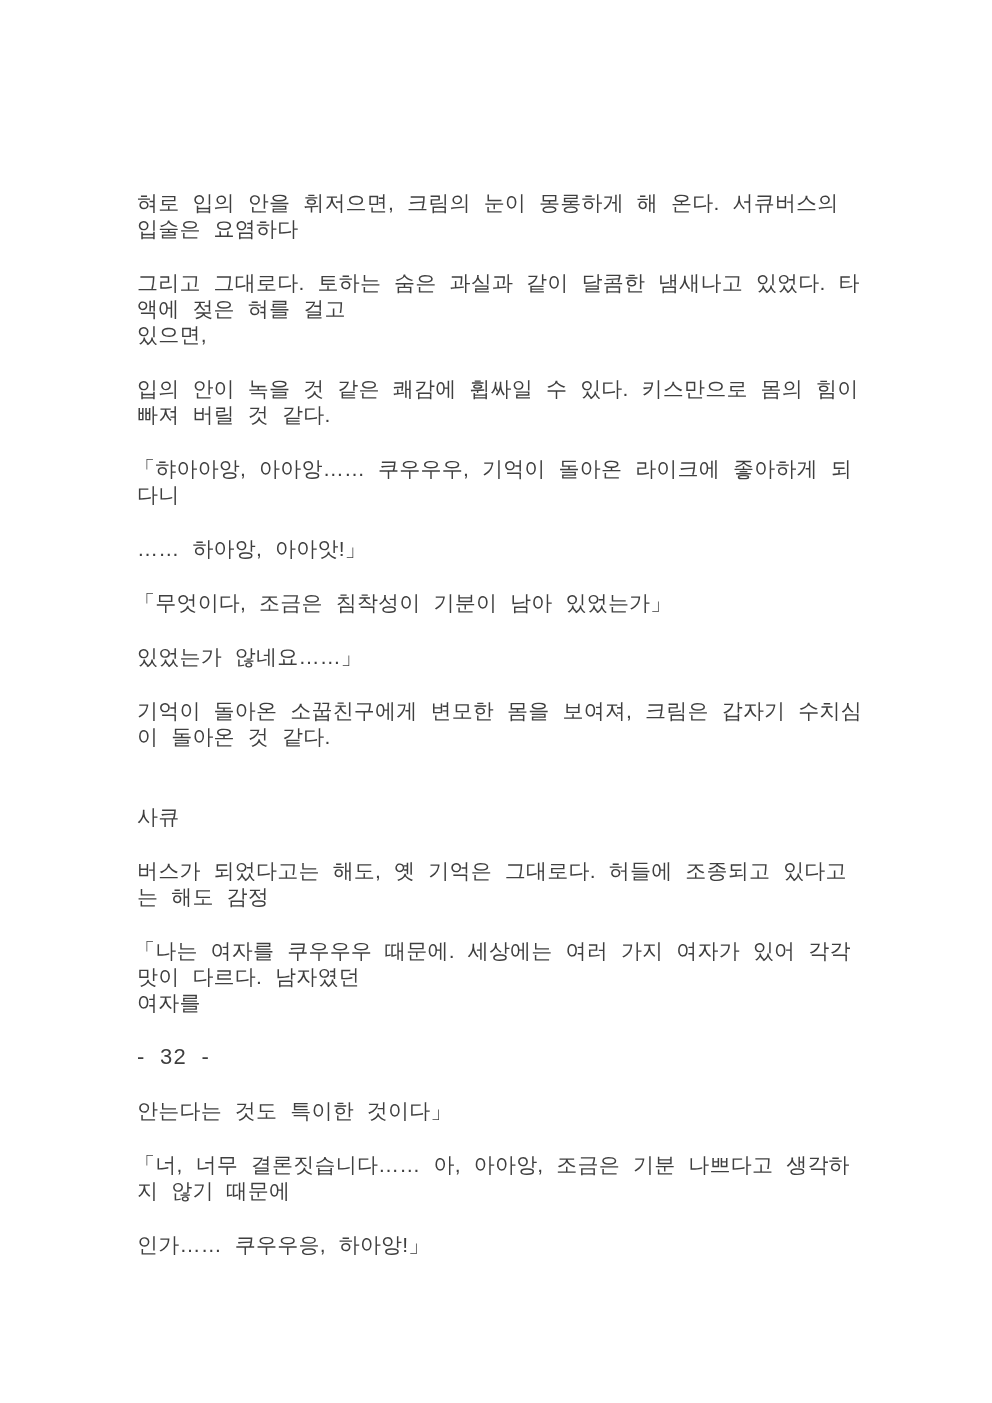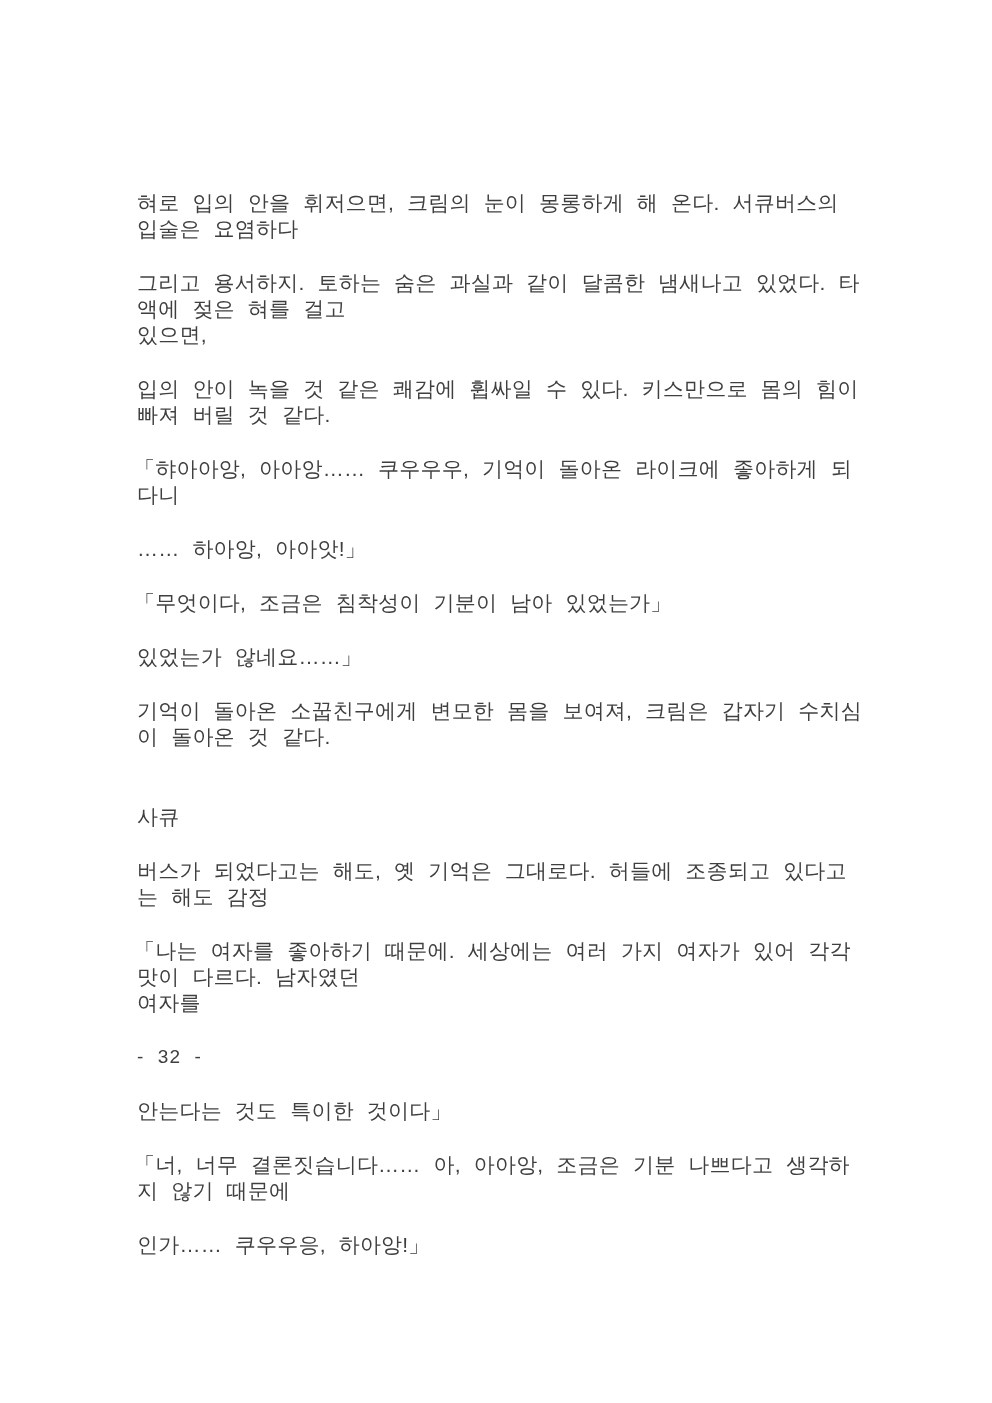--- a/index.html
+++ b/index.html
@@ -29,38 +29,38 @@
   }
   .doc-body p {
     margin: 0 0 28px 0;
     padding: 0;
   }
   
   .doc-body p.hang {
     text-indent: -3px;
   }
   .doc-body p.page-number {
-    font-size: 19px;
+    font-size: 22px;
     letter-spacing: 0.06em;
   }
 </style>
 </head>
 <body>
 
 <div class="page">
   <div class="doc-body" style="color: rgb(63, 63, 63);">
       <p><span>혀로 입의 안을 휘저으면, 크림의 눈이 몽롱하게 해 온다. 서큐버스의 입술은 요염하다</span></p>
-      <p><span>그리고 용서하지. 토하는 숨은 과실과 같이 달콤한 냄새나고 있었다. 타액에 젖은 혀를 걸고</span><br><span>있으면,</span></p>
+      <p><span>그리고 그대로다. 토하는 숨은 과실과 같이 달콤한 냄새나고 있었다. 타액에 젖은 혀를 걸고</span><br><span>있으면,</span></p>
       <p><span>입의 안이 녹을 것 같은 쾌감에 휩싸일 수 있다. 키스만으로 몸의 힘이 빠져 버릴 것 같다.</span></p>
       <p class="hang"><span>「햐아아앙, 아아앙…… 쿠우우우, 기억이 돌아온 라이크에 좋아하게 되다니</span></p>
       <p><span>…… 하아앙, 아아앗!」</span></p>
       <p class="hang"><span>「무엇이다, 조금은 침착성이 기분이 남아 있었는가」</span></p>
       <p><span>있었는가 않네요……」</span></p>
       <p><span>기억이 돌아온 소꿉친구에게 변모한 몸을 보여져, 크림은 갑자기 수치심이 돌아온 것 같다.</span></p>
       <p><br><span>사큐</span></p>
       <p><span>버스가 되었다고는 해도, 옛 기억은 그대로다. 허들에 조종되고 있다고는 해도 감정</span></p>
-      <p class="hang"><span>「나는 여자를 좋아하기 때문에. 세상에는 여러 가지 여자가 있어 각각 맛이 다르다. 남자였던</span><br><span>여자를</span></p>
+      <p class="hang"><span>「나는 여자를 쿠우우우 때문에. 세상에는 여러 가지 여자가 있어 각각 맛이 다르다. 남자였던</span><br><span>여자를</span></p>
       <p class="page-number"><span>- 32 -</span></p>
       <p><span>안는다는 것도 특이한 것이다」</span></p>
       <p class="hang"><span>「너, 너무 결론짓습니다…… 아, 아아앙, 조금은 기분 나쁘다고 생각하지 않기 때문에</span></p>
       <p><span>인가…… 쿠우우응, 하아앙!」</span></p>
     </div>
 </div>
 
 </body></html>

